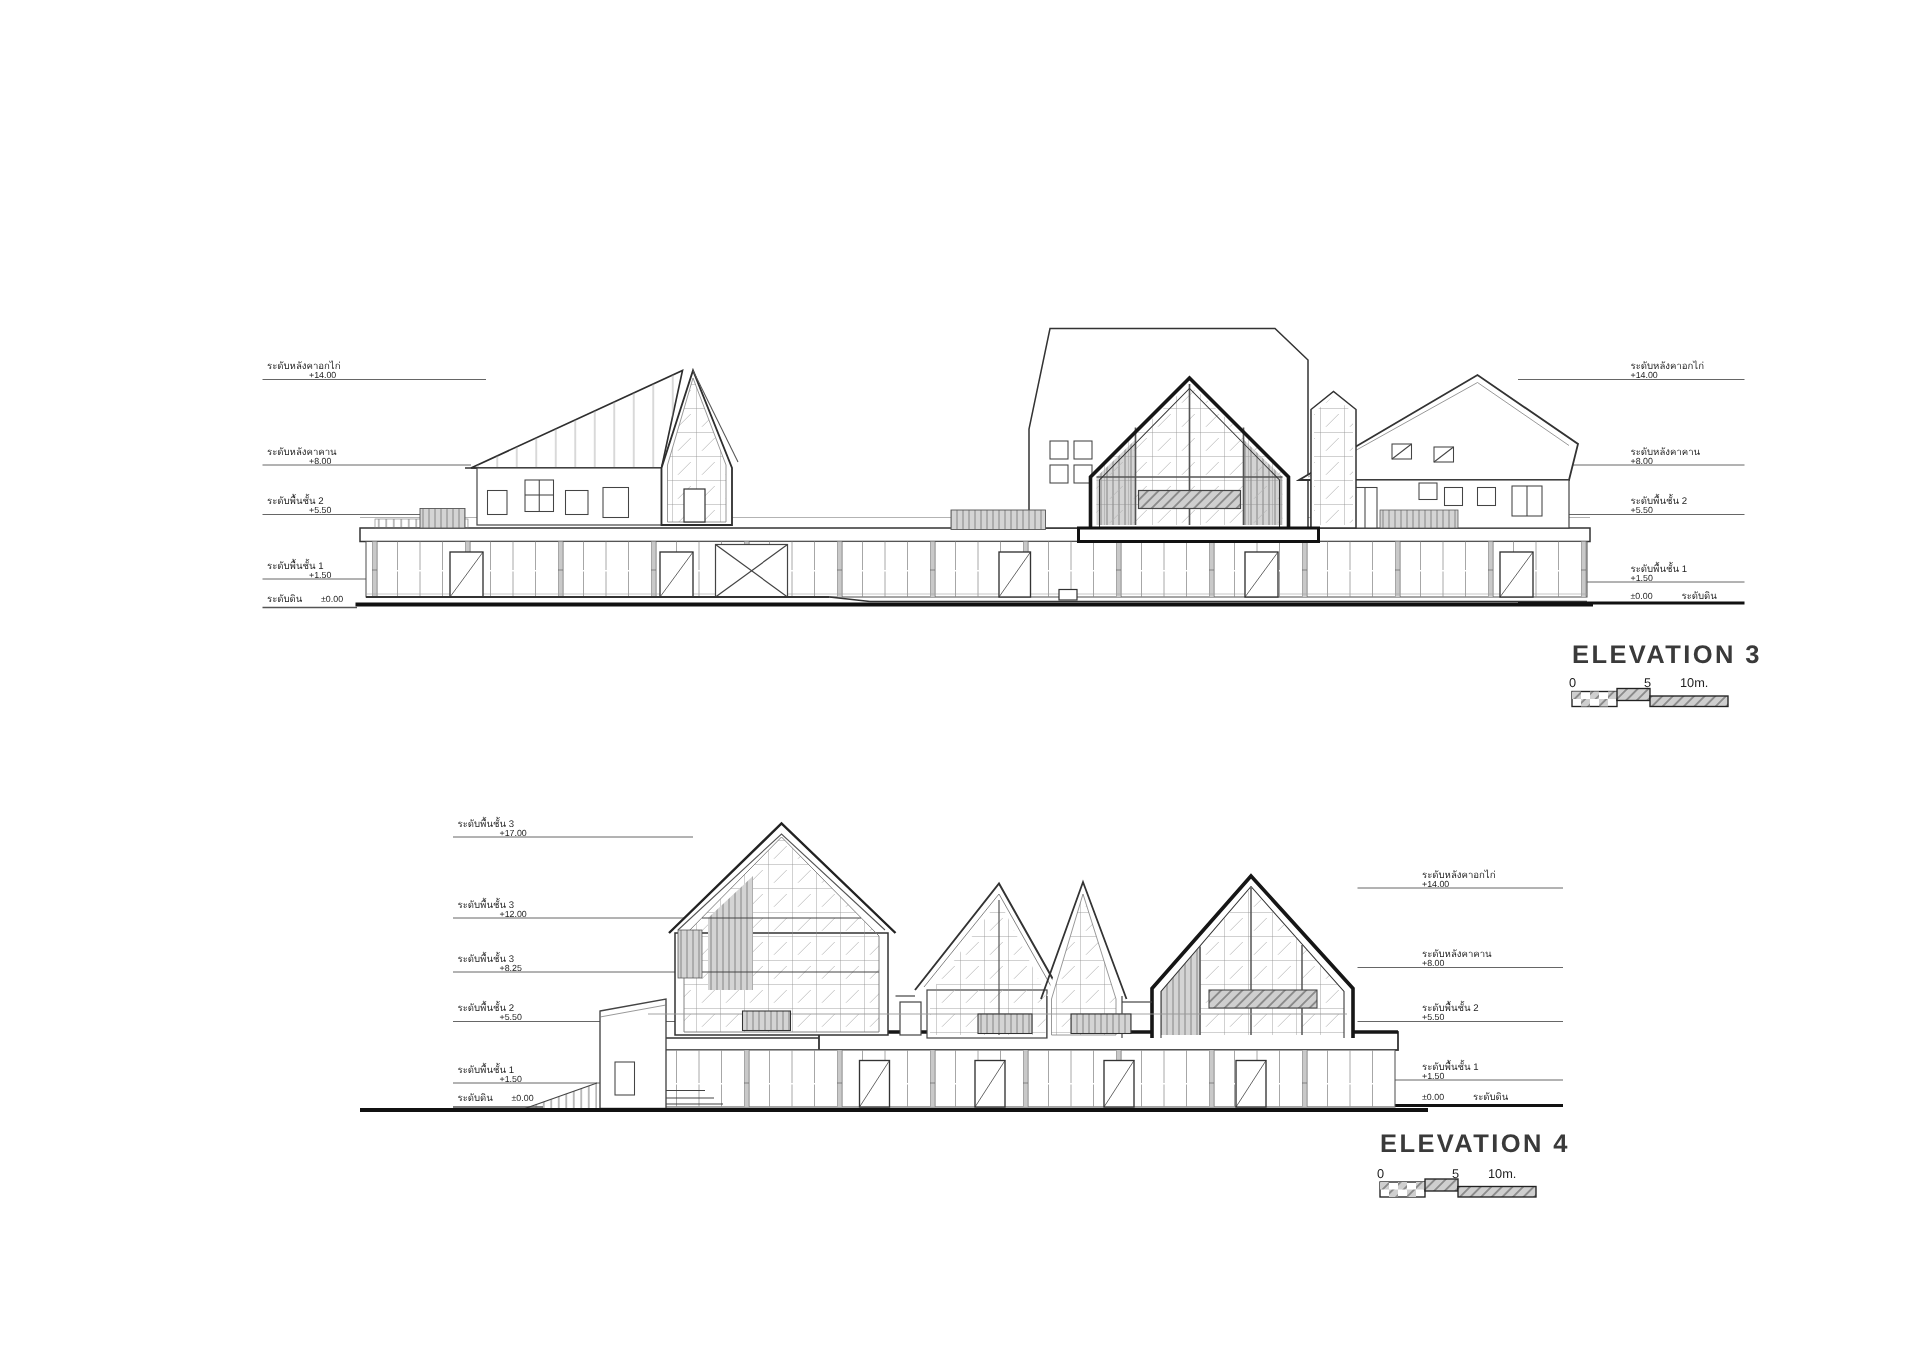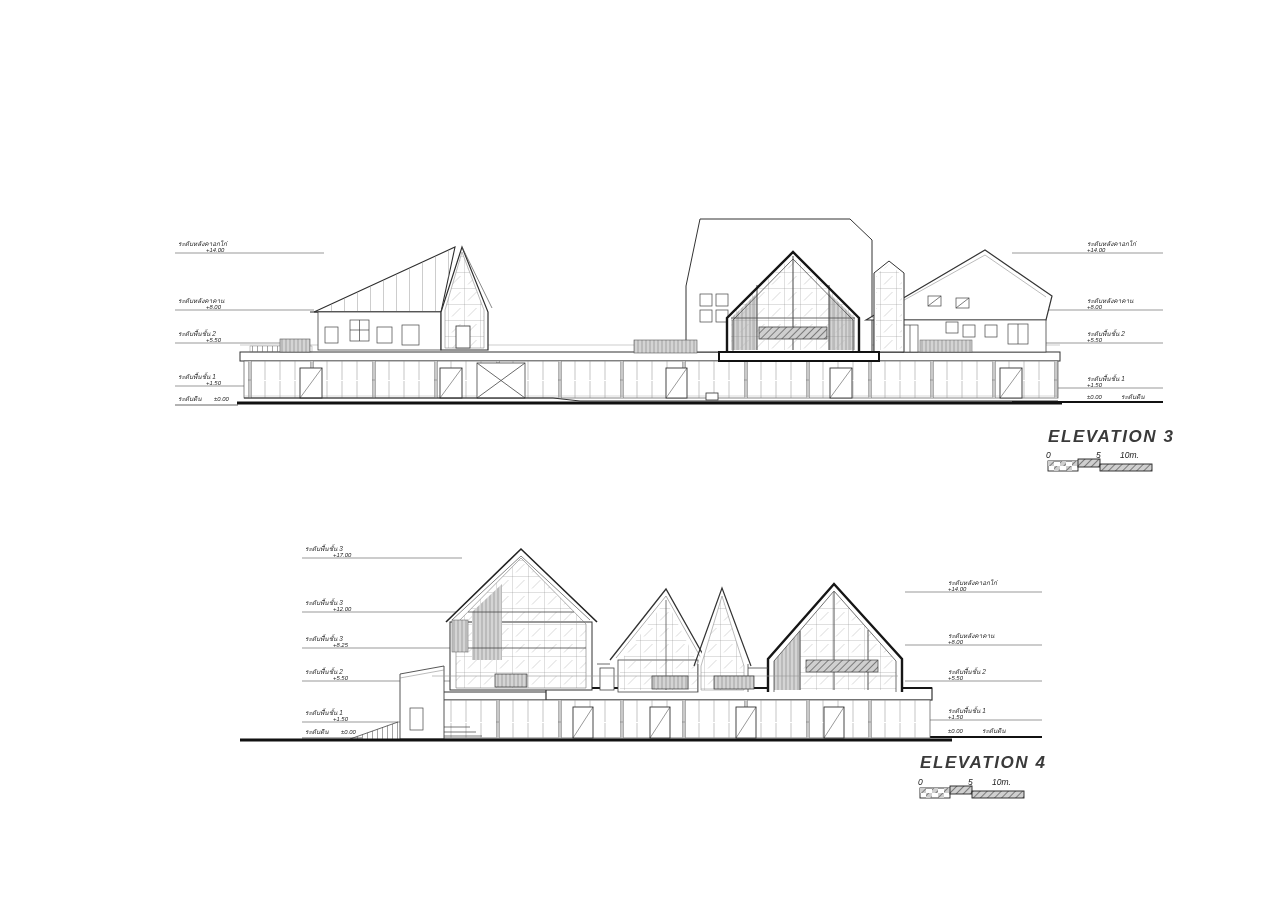--- a/index.html
+++ b/index.html
@@ -1,17 +1,17 @@
 <!DOCTYPE html>
 <html><head>
 <meta charset="utf-8">
 <style>
   html,body{margin:0;padding:0;background:#ffffff;}
   .sheet{position:relative;width:1280px;height:904px;background:#ffffff;overflow:hidden;
-         font-family:"Liberation Sans", sans-serif;font-style:italic;}
+         font-family:"Liberation Sans", sans-serif;}
   svg{position:absolute;left:0;top:0;}
   text{font-family:"Liberation Sans", sans-serif;fill:#1e1e1e;}
   text.lbl{font-size:6.4px;}
   text.val{font-size:5.9px;}
   text.title{font-size:17px;fill:#3a3a3a;letter-spacing:1.6px;font-weight:bold;}
   text.sb{font-size:8.5px;fill:#222;}
 </style>
 </head>
 <body>
 

